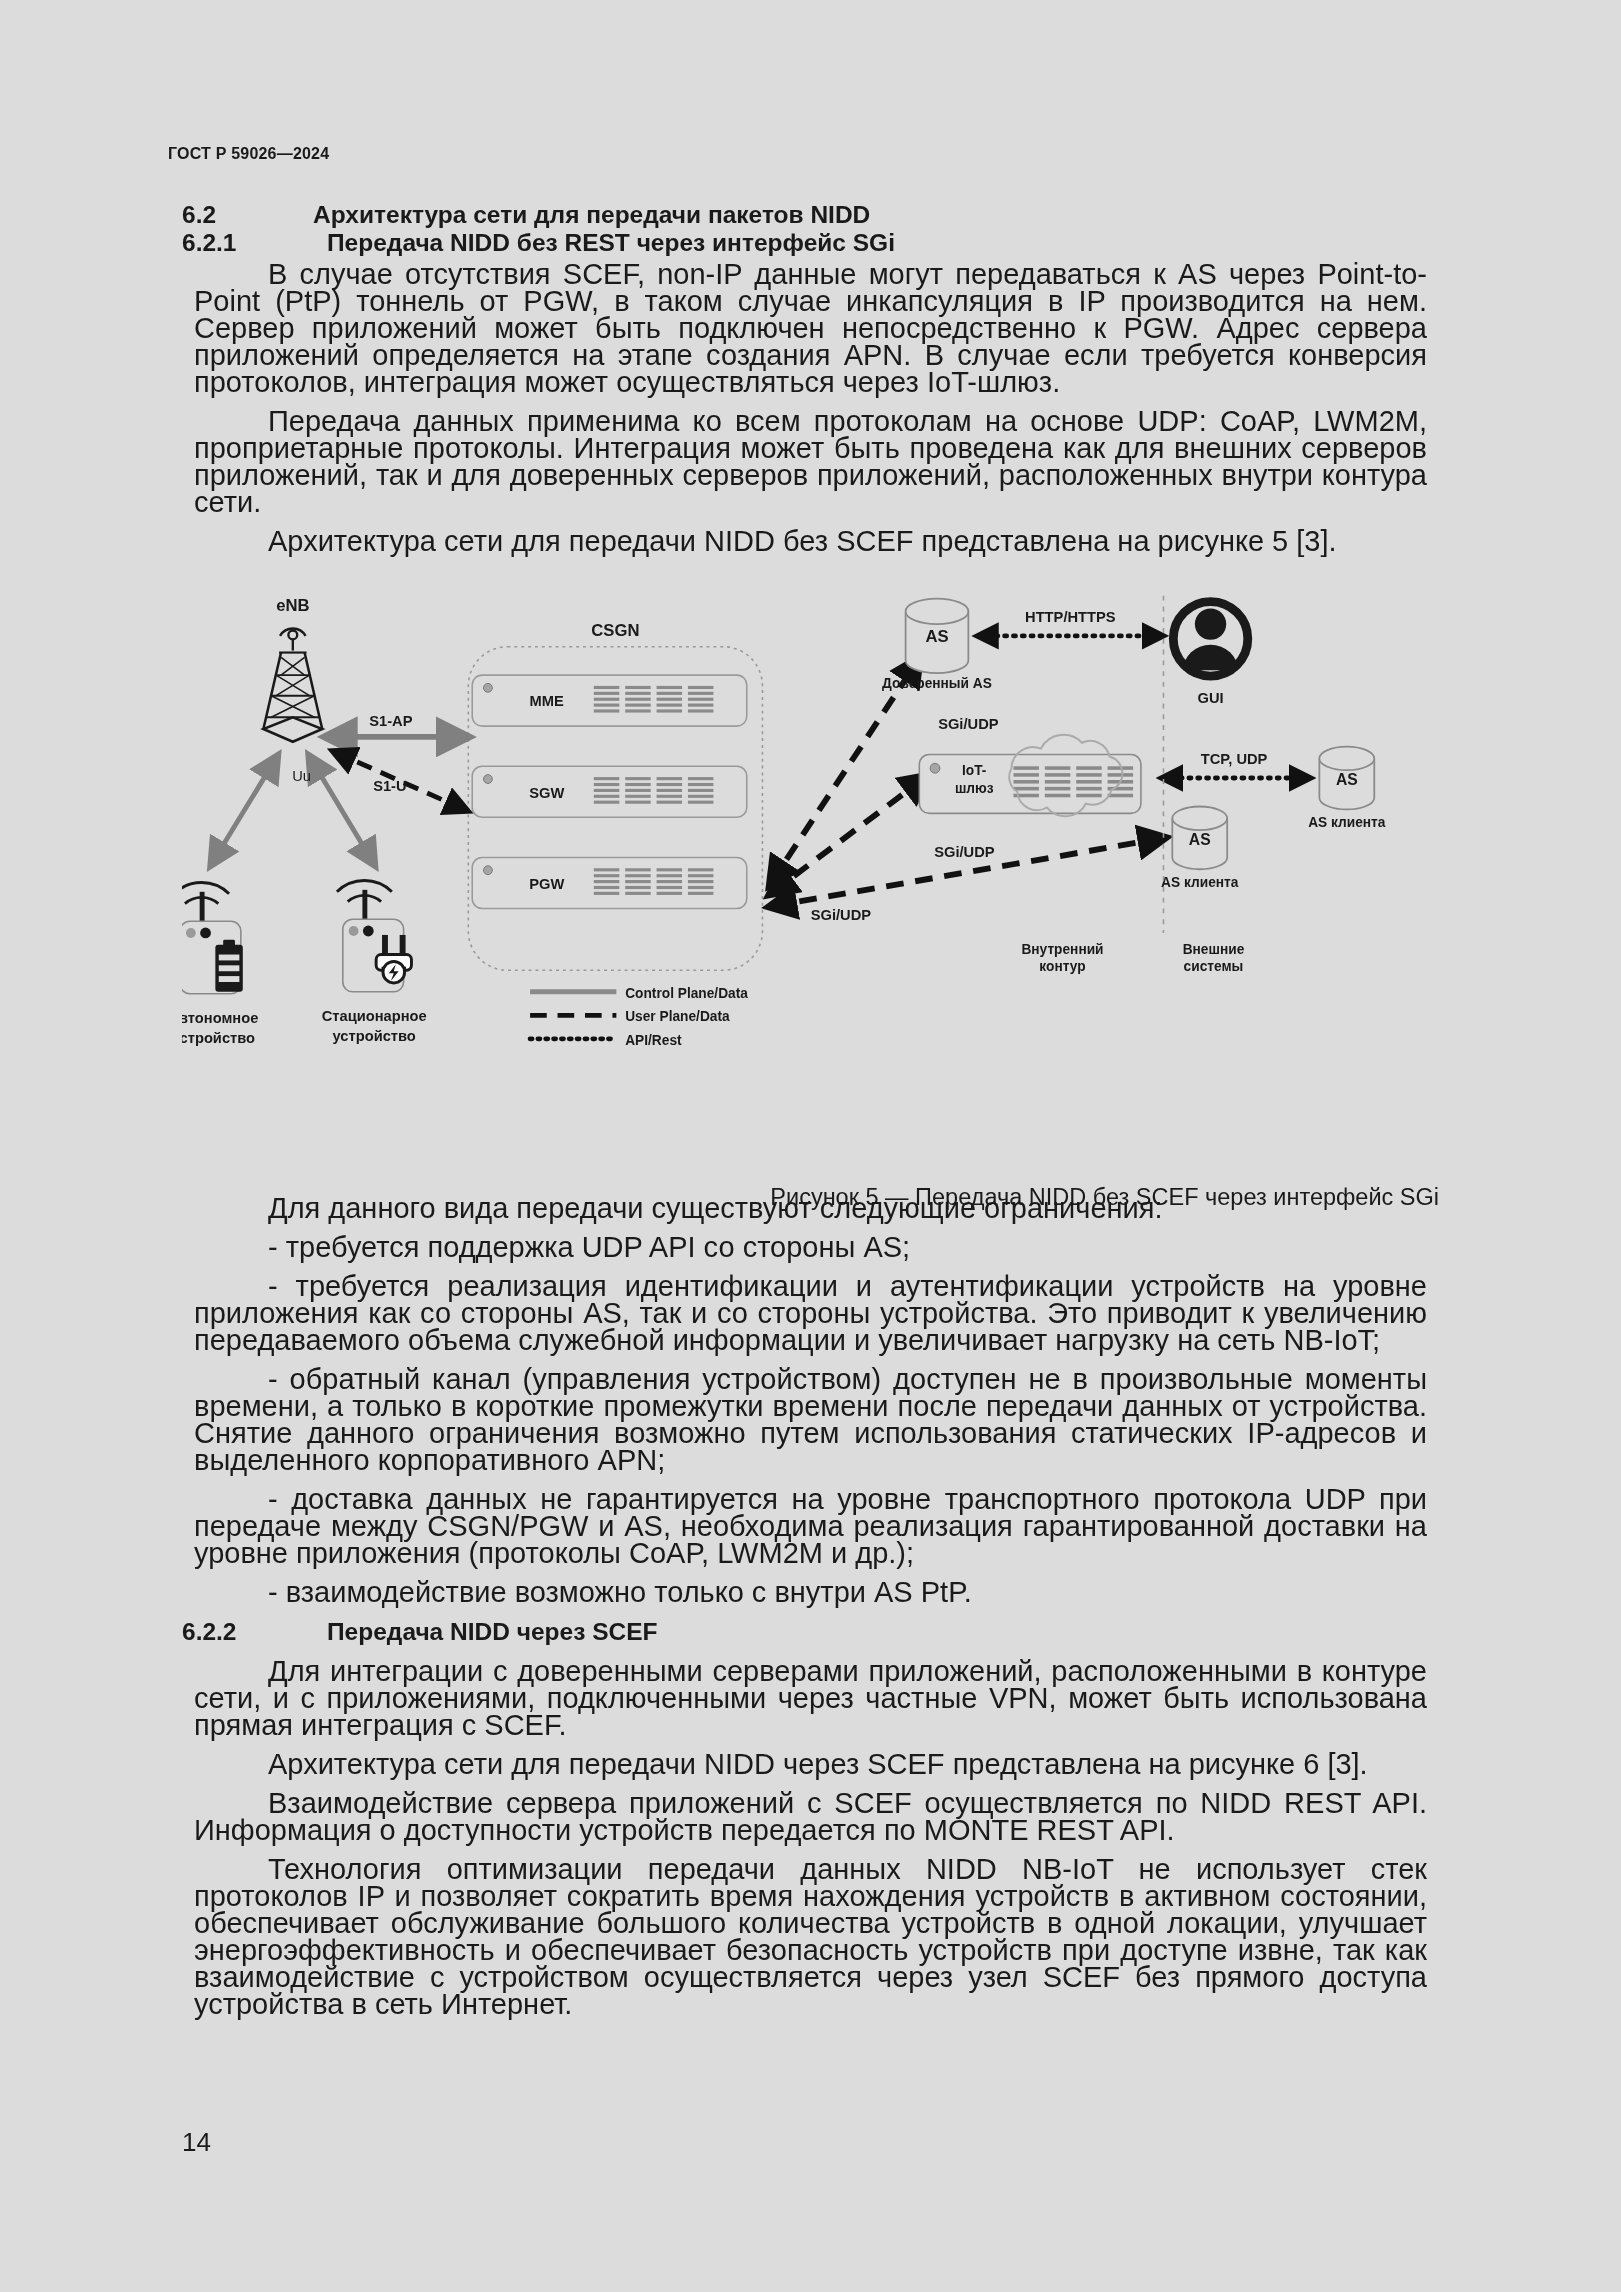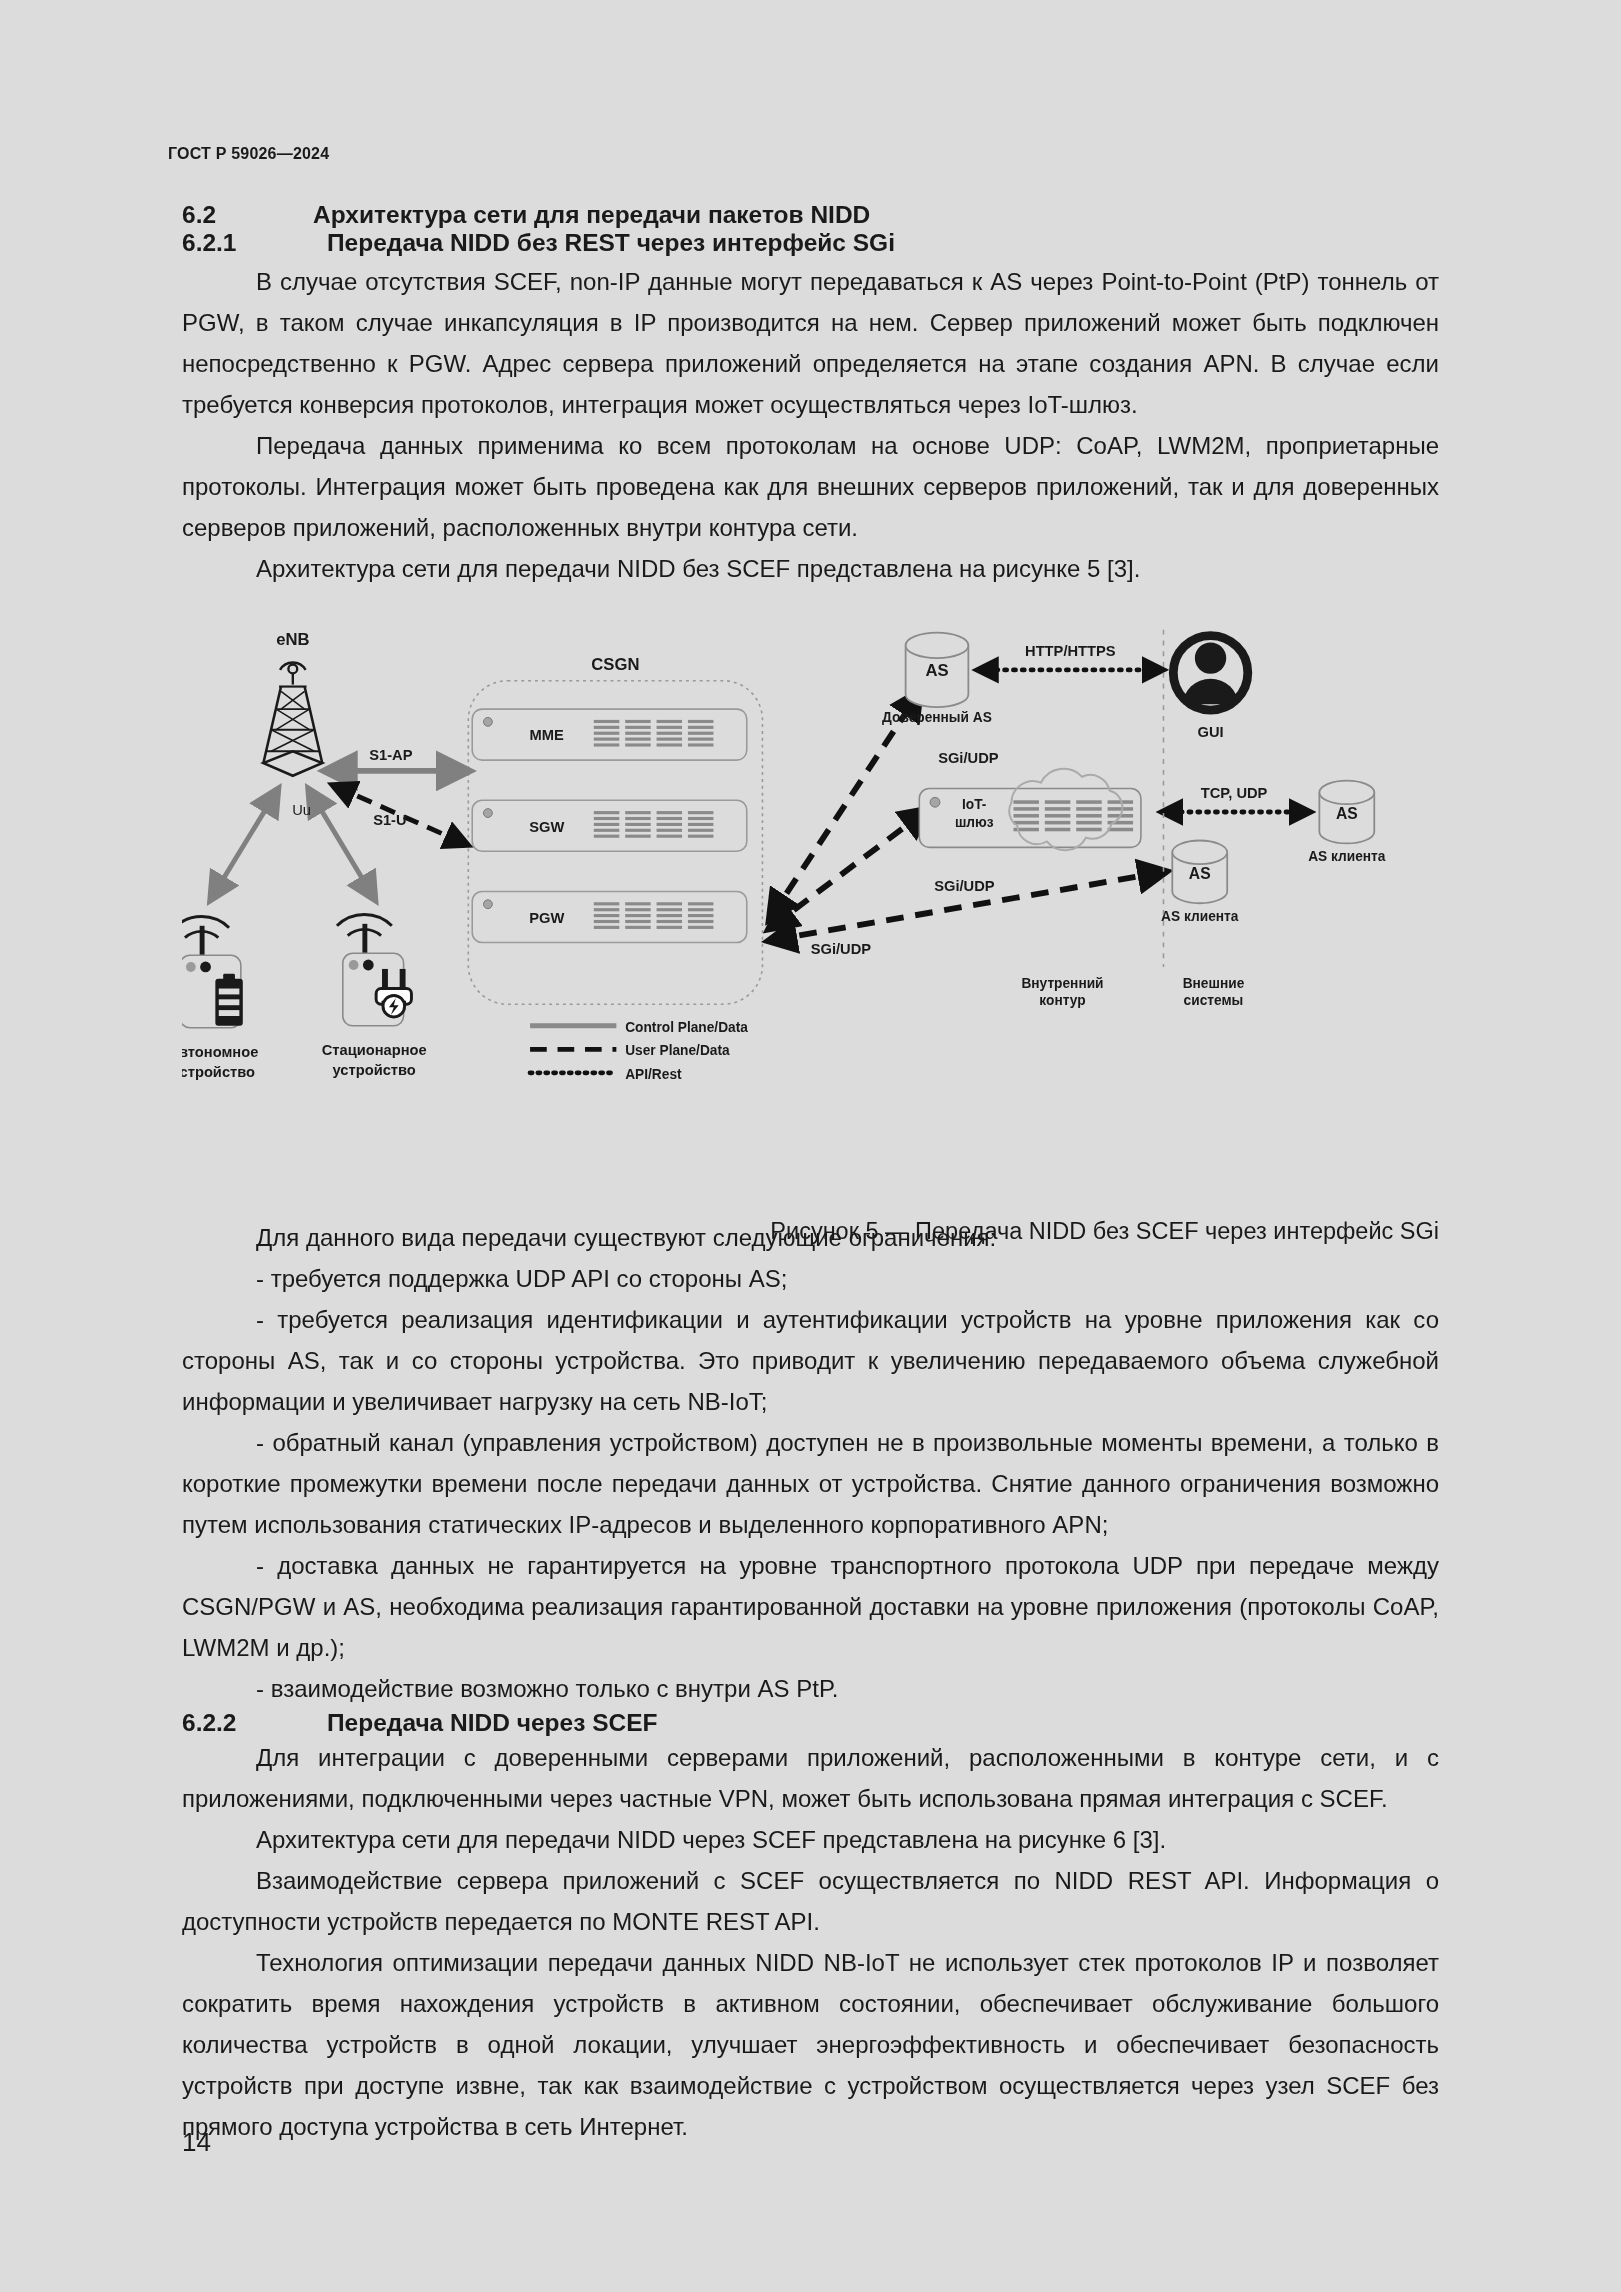--- a/index.html
+++ b/index.html
@@ -22,21 +22,21 @@
 
   h2.sec {
     font-size:24.5px; font-weight:bold; margin:0;
     padding-left:74px; text-indent:-74px; margin-left:74px;
   }
   .sec-gap-1 { margin-top:13.7px; }
   .sec-num { display:inline-block; min-width:57px; }
   .sec-num.wide { min-width:71px; }
 
   p.body {
-    font-size:24px; line-height:41px; margin:0;
+    font-size:29px; line-height:27px; margin:12px;
     text-align:justify; text-indent:74px;
     hyphens:none;
   }
   p.body.dash { text-indent:74px; }
   p.firstline { margin-top:3.9px; }
 
   .figure-wrap { position:relative; width:100%; height:603px; margin-top:25.5px; }
   .figcap {
     font-size:23.5px; text-align:right; margin-top:1px;
   }

